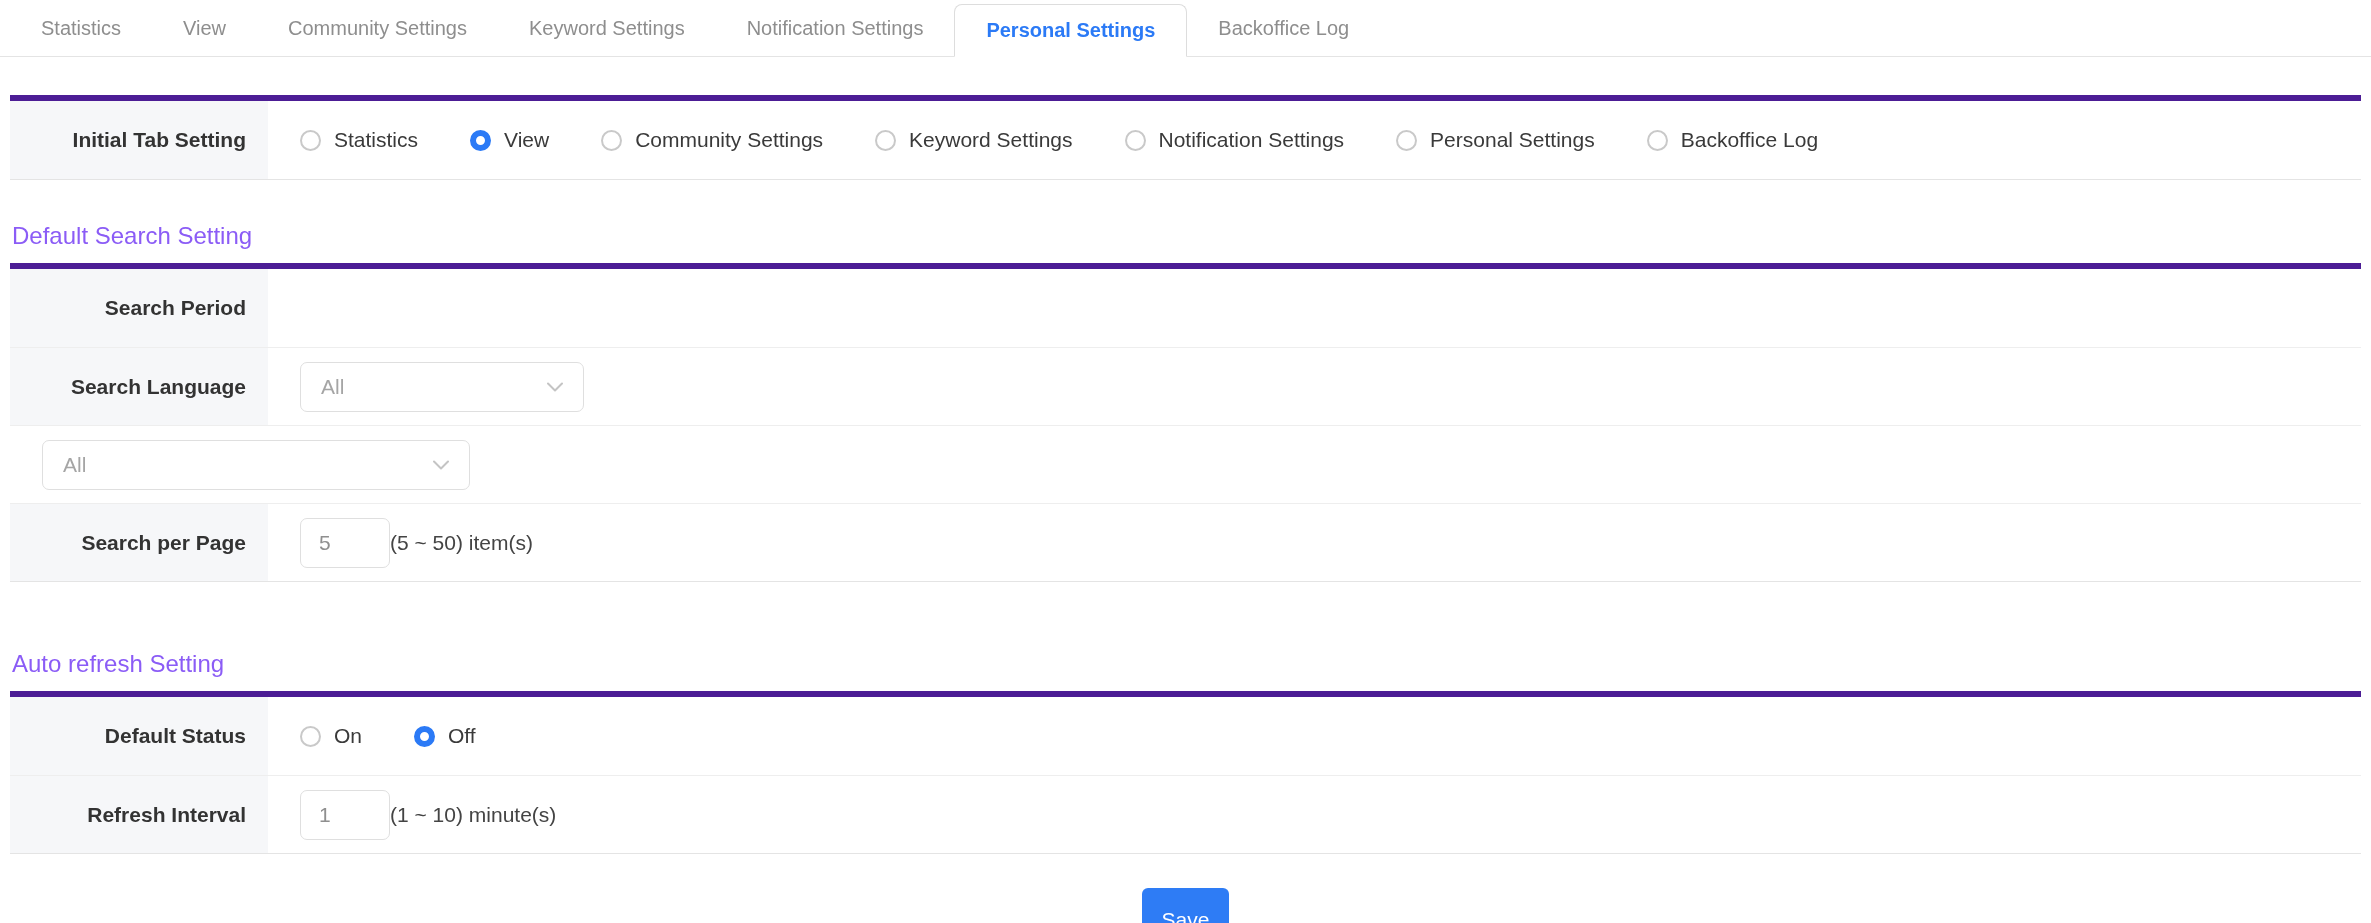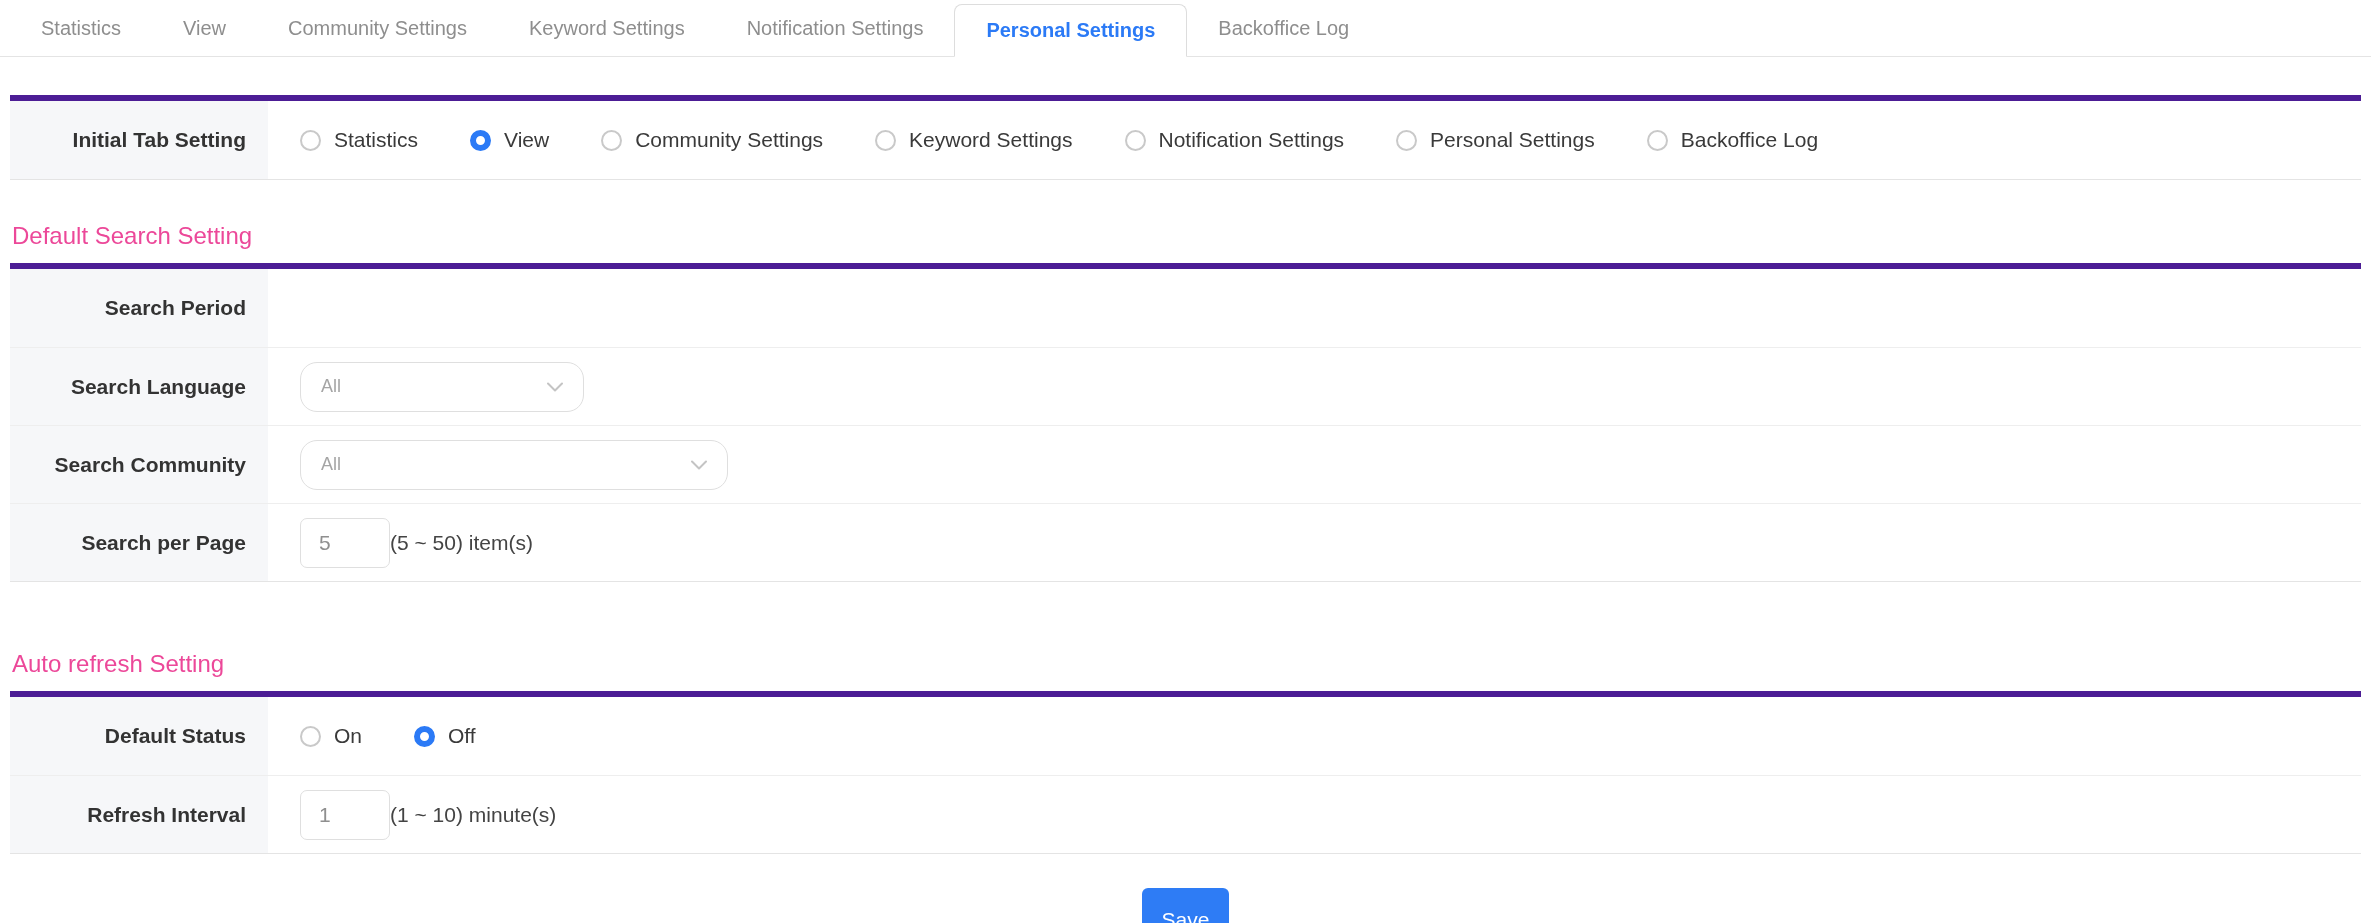--- a/index.html
+++ b/index.html
@@ -70,21 +70,21 @@
     flex:1;
     display:flex;
     align-items:center;
     padding-left:32px;
   }
 
   .section-title{
     margin:42px 0 13px 12px;
     font-size:24px;
     font-weight:500;
-    color:#ec4899;
+    color:#8b5cf6;
   }
   .section-title.second{margin-top:68px;}
 
   
   .radio-group{display:flex;align-items:center;gap:52px;}
   .radio-opt{
     display:flex;align-items:center;gap:13px;
     font-size:21px;color:#3a3a3a;cursor:pointer;white-space:nowrap;
   }
   .radio{
@@ -93,25 +93,25 @@
     border:2px solid #c9c9c9;
     background:#fff;
     display:inline-block;
   }
   .radio.checked{border:6.5px solid var(--accent);}
 
   
   .select{
     height:50px;
     border:1px solid #dfdfdf;
-    border-radius:17px;
+    border-radius:7px;
     background:#fff;
     display:flex;align-items:center;justify-content:space-between;
     padding:0 20px;
-    font-size:18px;color:#a5a5a5;
+    font-size:21px;color:#a5a5a5;
     cursor:pointer;
   }
   .select.lang{width:284px;}
   .select.comm{width:428px;}
   .chevron{display:flex;align-items:center;}
 
   
   .num-input{
     width:90px;height:50px;
     border:1px solid #dfdfdf;border-radius:7px;
@@ -201,21 +201,20 @@
         <span class="chevron">
           <svg width="16" height="10" viewBox="0 0 16 10" fill="none">
               <polyline points="1,1.5 8,8.5 15,1.5" stroke="#c4c4c4" stroke-width="2" stroke-linecap="round" stroke-linejoin="round"></polyline>
             </svg>
         </span>
       </div>
     </div>
   </div>
 
   <div class="row">
-    <div class="row-label">Search Community</div>
     <div class="row-content">
       <div class="select comm">
         <span>All</span>
         <span class="chevron">
           <svg width="16" height="10" viewBox="0 0 16 10" fill="none">
               <polyline points="1,1.5 8,8.5 15,1.5" stroke="#c4c4c4" stroke-width="2" stroke-linecap="round" stroke-linejoin="round"></polyline>
             </svg>
         </span>
       </div>
     </div>

